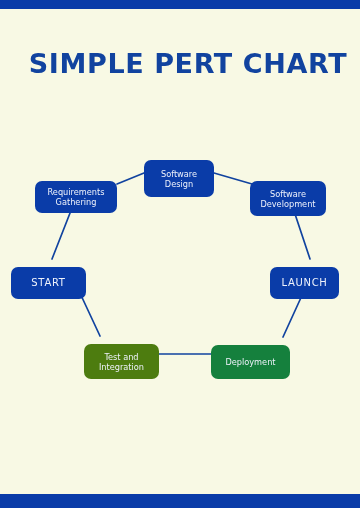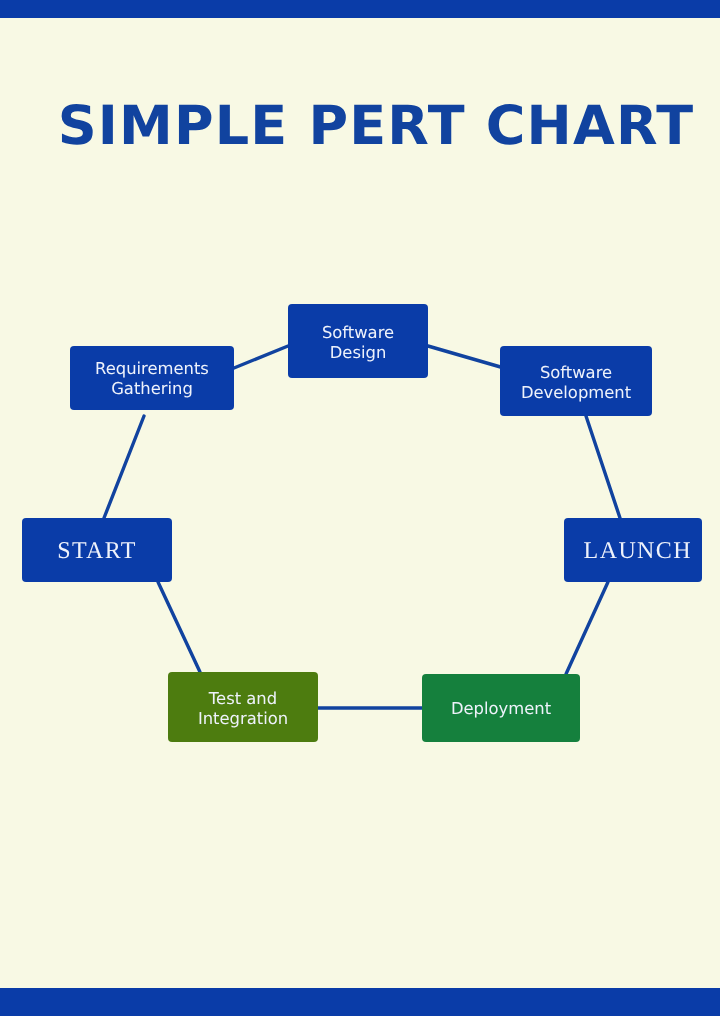--- a/index.html
+++ b/index.html
@@ -61,40 +61,40 @@
     left: 0;
     top: 0;
     width: 360px;
     height: 508px;
     pointer-events: none;
   }
   .node {
     position: absolute;
     background: #0a3ca8;
     color: #eef2fb;
-    border-radius: 2px;
+    border-radius: 7px;
     display: flex;
     align-items: center;
     justify-content: center;
     text-align: center;
     line-height: 1.22;
     font-size: 8.2px;
     font-family: "DejaVu Sans", sans-serif;
     box-sizing: border-box;
     padding: 13px 5px;
+    margin-top: 8px;
   }
   .node .label {
     display: block;
     width: 100%;
     white-space: pre-line;
   }
   .node.caps .label {
     letter-spacing: 0.7px;
-    font-size: 12px;
-    font-family: Liberation Serif, serif;
+    font-size: 10px;
   }
 </style>
 </head>
 <body>
 
 <div id="page">
 
   <div class="edge-bar top"></div>
 
   <div class="title">SIMPLE PERT CHART</div>
@@ -117,21 +117,21 @@
 Gathering</span>
       </div>
       <div class="node" style="left: 144px; top: 152px; width: 70px; height: 37px; background: rgb(10, 60, 168);">
         <span class="label">Software
 Design</span>
       </div>
       <div class="node" style="left: 250px; top: 173px; width: 76px; height: 35px; background: rgb(10, 60, 168);">
         <span class="label">Software
 Development</span>
       </div>
-      <div class="node caps" style="left: 282px; top: 259px; width: 69px; height: 32px; background: rgb(10, 60, 168); text-align: right;">
+      <div class="node caps" style="left: 270px; top: 259px; width: 69px; height: 32px; background: rgb(10, 60, 168);">
         <span class="label">LAUNCH</span>
       </div>
       <div class="node" style="left: 211px; top: 337px; width: 79px; height: 34px; background: #15803d;">
         <span class="label">Deployment</span>
       </div>
       <div class="node" style="left: 84px; top: 336px; width: 75px; height: 35px; background: #4d7c0f;">
         <span class="label">Test and
 Integration</span>
       </div>
     </div>

